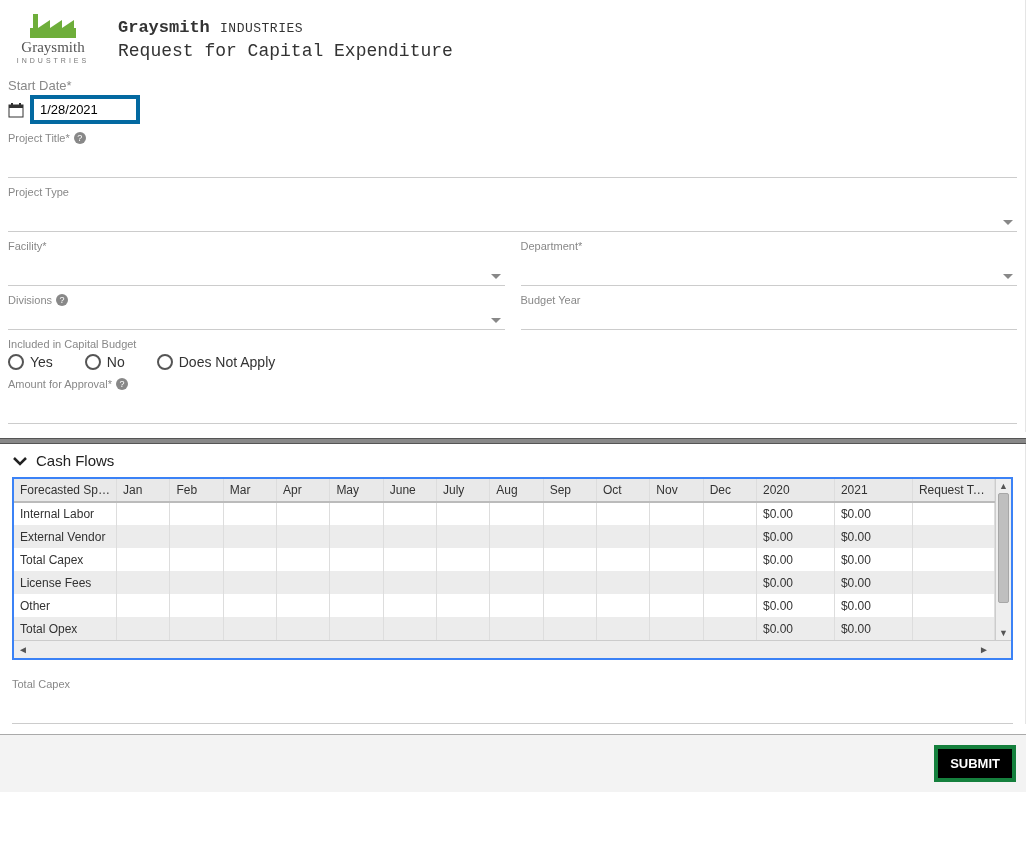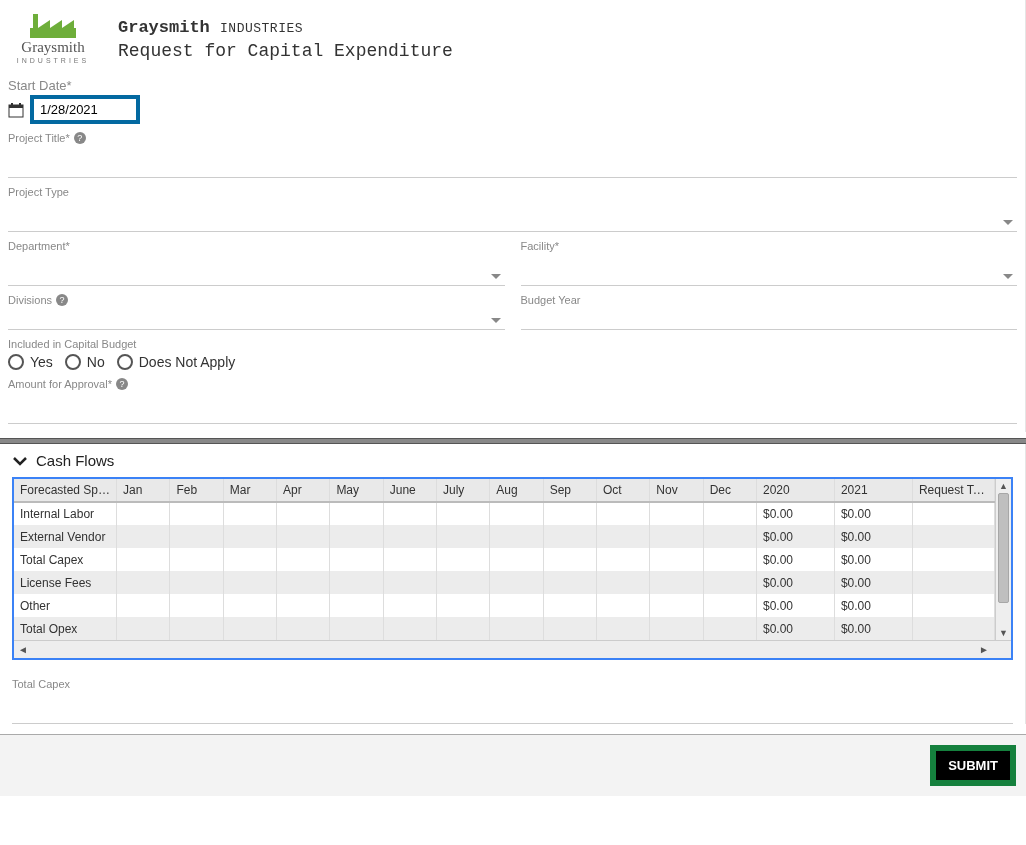--- a/index.html
+++ b/index.html
@@ -113,21 +113,21 @@
   .start-date-label { font-size: 13px; color: #888; }
   .start-date-row { display:flex; align-items:center; gap:6px; margin-top:2px; }
   .start-date-row input {
     border: 4px solid #0369a1;
     padding: 3px 6px;
     font-size: 13px;
     width: 110px;
   }
 
   
-  .radio-group { display:flex; gap: 12px; margin-top: 4px; align-items:flex-start;}
+  .radio-group { display:flex; gap: 32px; margin-top: 4px; align-items:flex-start;}
   .radio-item { display:flex; align-items:center; gap:6px; font-size: 14px; color:#333;}
   .radio-item .circle {
     width:16px; height:16px; border:2px solid #555; border-radius:50%;
   }
 
   
   .attach-btn {
     position: absolute;
     right: 10px;
     width: 30px; height:30px;
@@ -232,21 +232,21 @@
     background: #f3f3f3;
     padding: 10px 10px;
     display:flex;
     justify-content:flex-end;
   }
   .submit-btn {
     background: #000;
     color: #fff;
     font-size: 13px;
     font-weight: bold;
-    border: 6px solid #15803d;
+    border: 4px solid #15803d;
     padding: 7px 12px;
     cursor: pointer;
   }
 </style>
 </head>
 <body>
 
 <div class="page-content">
 
   <div class="header">
@@ -300,29 +300,29 @@
         <span>Project Type</span>
       </div>
       <div class="underline-input tall">
         <span class="dropdown-caret"></span>
       </div>
     </div>
 
     <div class="form-row">
       <div class="field">
         <div class="field-label">
-          <span>Department*</span>
+          <span>Facility*</span>
         </div>
         <div class="underline-input tall">
           <span class="dropdown-caret"></span>
         </div>
       </div>
       <div class="field">
         <div class="field-label">
-          <span>Facility*</span>
+          <span>Department*</span>
         </div>
         <div class="underline-input tall">
           <span class="dropdown-caret"></span>
         </div>
       </div>
     </div>
 
     <div class="form-row">
       <div class="field">
         <div class="field-label">

